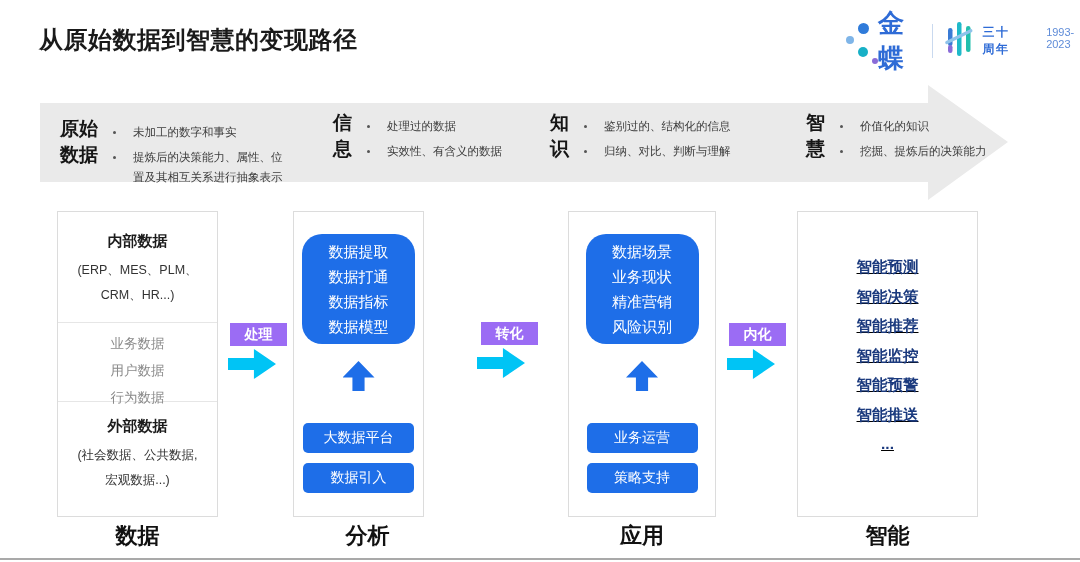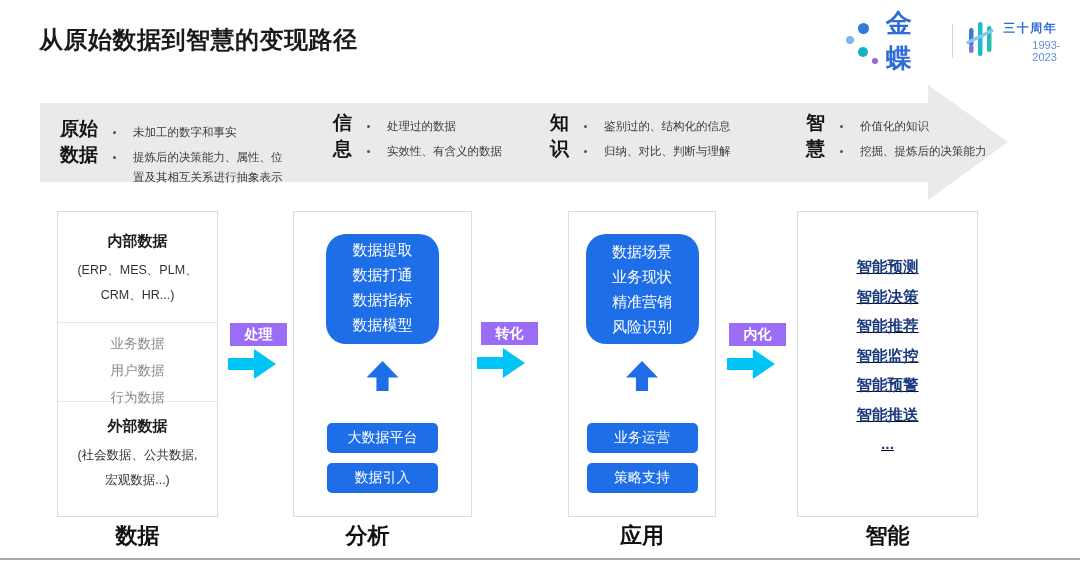--- a/index.html
+++ b/index.html
@@ -12,21 +12,21 @@
   .logo { position: absolute; left: 844px; top: 16px; height: 50px; display: flex; align-items: center; }
   .logo-dots { position: relative; width: 36px; height: 48px; margin-right: 8px; }
   .logo-dots i { position: absolute; border-radius: 50%; }
   .logo-dots .d1 { left: 14px; top: 6px;  width: 11px; height: 11px; background: #2F7BDA; }
   .logo-dots .d2 { left: 2px;  top: 19px; width: 8px;  height: 8px;  background: #7FB5E8; }
   .logo-dots .d3 { left: 14px; top: 30px; width: 10px; height: 10px; background: #17B0C6; }
   .logo-dots .d4 { left: 28px; top: 41px; width: 6px;  height: 6px;  background: #8A6BD8; }
   .brand { font-size: 26px; font-weight: 800; color: var(--brand-blue, #2E6BD6); letter-spacing: 3px; margin-right: 12px; }
   .logo-div { width: 1px; height: 34px; background: #c9d9ef; margin-right: 12px; }
   .mark { margin-right: 8px; }
-  .anniv { display: flex; flex-direction: column; }
+  .anniv { display: flex; flex-direction: row; }
   .anniv-t { font-size: 12px; font-weight: 700; color: var(--brand-blue, #2E6BD6); letter-spacing: 1.5px; }
   .anniv-y { font-size: 11px; color: #5f8cd8; margin-top: 2px; margin-left: 29px; }
 
   
   .banner-shape { position: absolute; left: 40px; top: 85px; width: 972px; height: 115px;
     background: var(--banner-gray, #EAEAEA);
     clip-path: polygon(0 18px, 888px 18px, 888px 0, 968px 57px, 888px 115px, 888px 97px, 0 97px); }
 
   .stage { position: absolute; display: flex; }
   .stage .term { font-size: 19px; font-weight: 800; line-height: 26px; white-space: pre-line; color: #161616; }
@@ -35,21 +35,21 @@
   .bullet .dot { flex: 0 0 auto; width: 3px; height: 3px; border-radius: 50%; background: #555; margin: 9px 17px 0 15px; }
   .bullet .txt { font-size: 11.5px; line-height: 20px; color: #3c3c3c; }
   .stage.s1 { left: 60px;  top: 116px; } .stage.s1 .txt { max-width: 156px; }
   .stage.s2 { left: 333px; top: 110px; }
   .stage.s3 { left: 550px; top: 110px; }
   .stage.s4 { left: 806px; top: 110px; }
 
   
   .col-box { position: absolute; top: 211px; height: 306px; background: #fff; border: 1px solid #dcdcdc; }
   .box-data  { left: 57px;  width: 161px; }
-  .box-ana   { left: 293px; width: 179px; font-family: Liberation Mono, monospace; }
+  .box-ana   { left: 293px; width: 131px; }
   .box-app   { left: 568px; width: 148px; }
   .box-intel { left: 797px; width: 181px; }
 
   .col-label { position: absolute; top: 521px; text-align: center; font-size: 22px; font-weight: 800; color: #111; }
   .lbl-data  { left: 57px;  width: 161px; }
   .lbl-ana   { left: 293px; width: 149px; }
   .lbl-app   { left: 568px; width: 148px; }
   .lbl-intel { left: 797px; width: 181px; }
 
   

